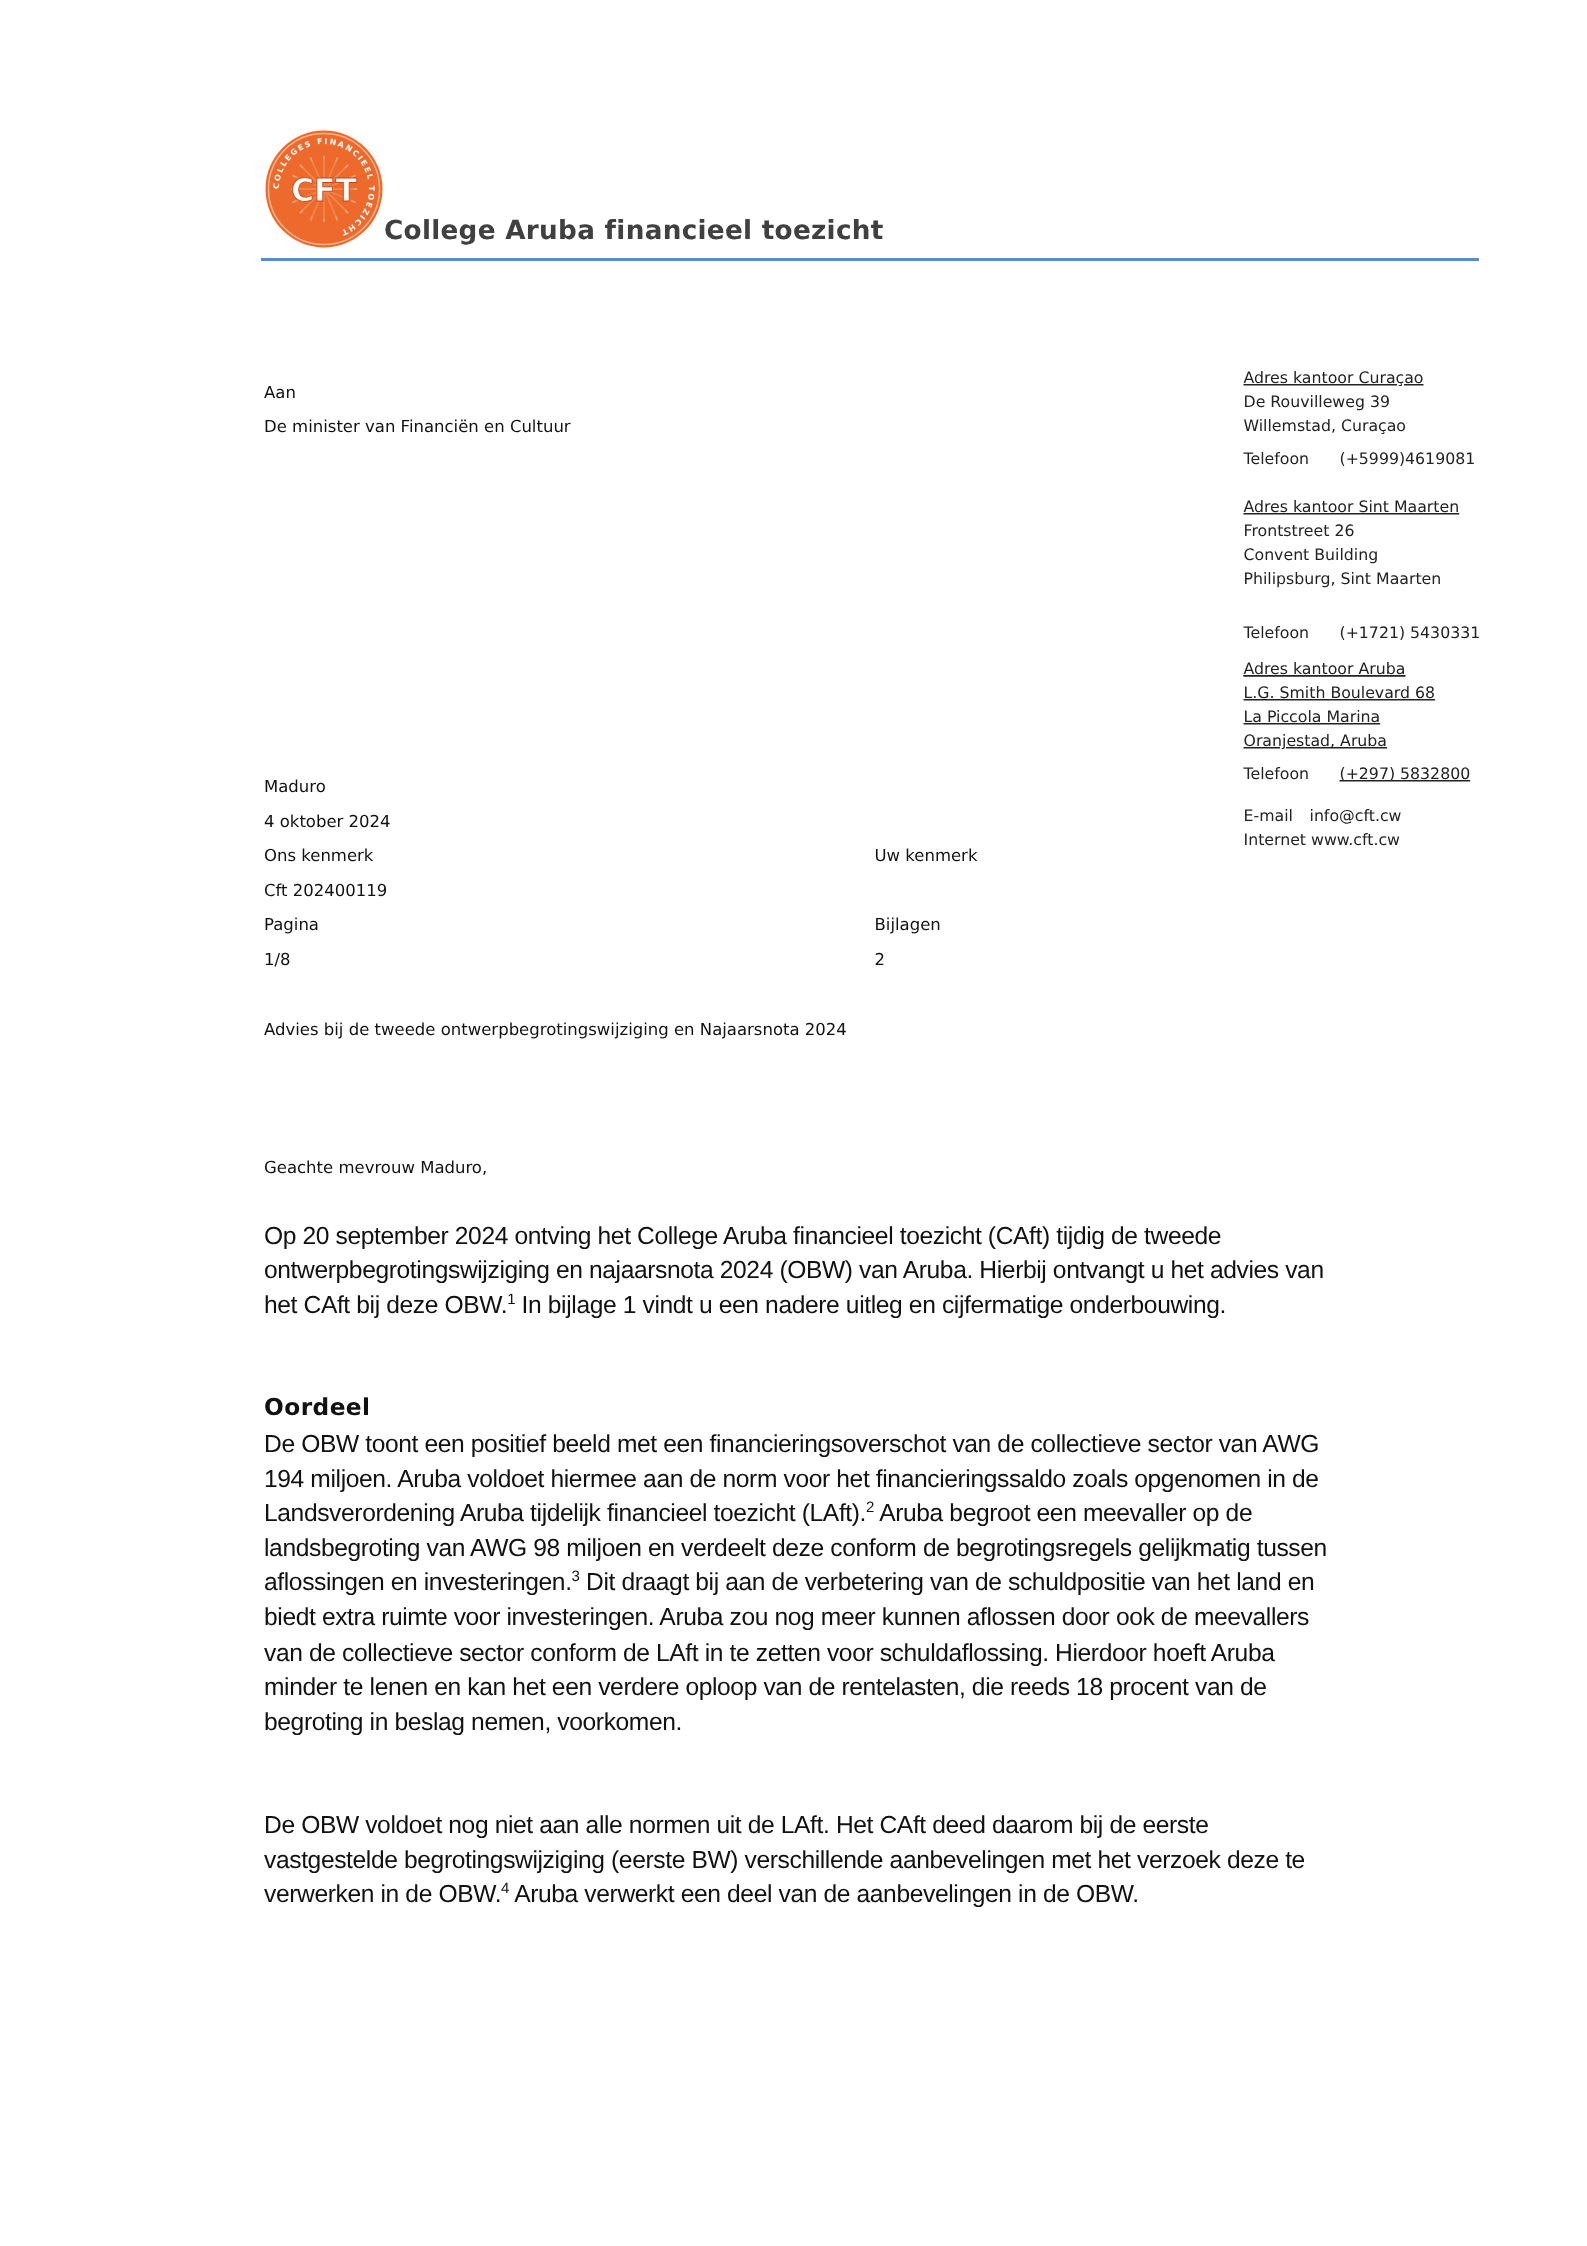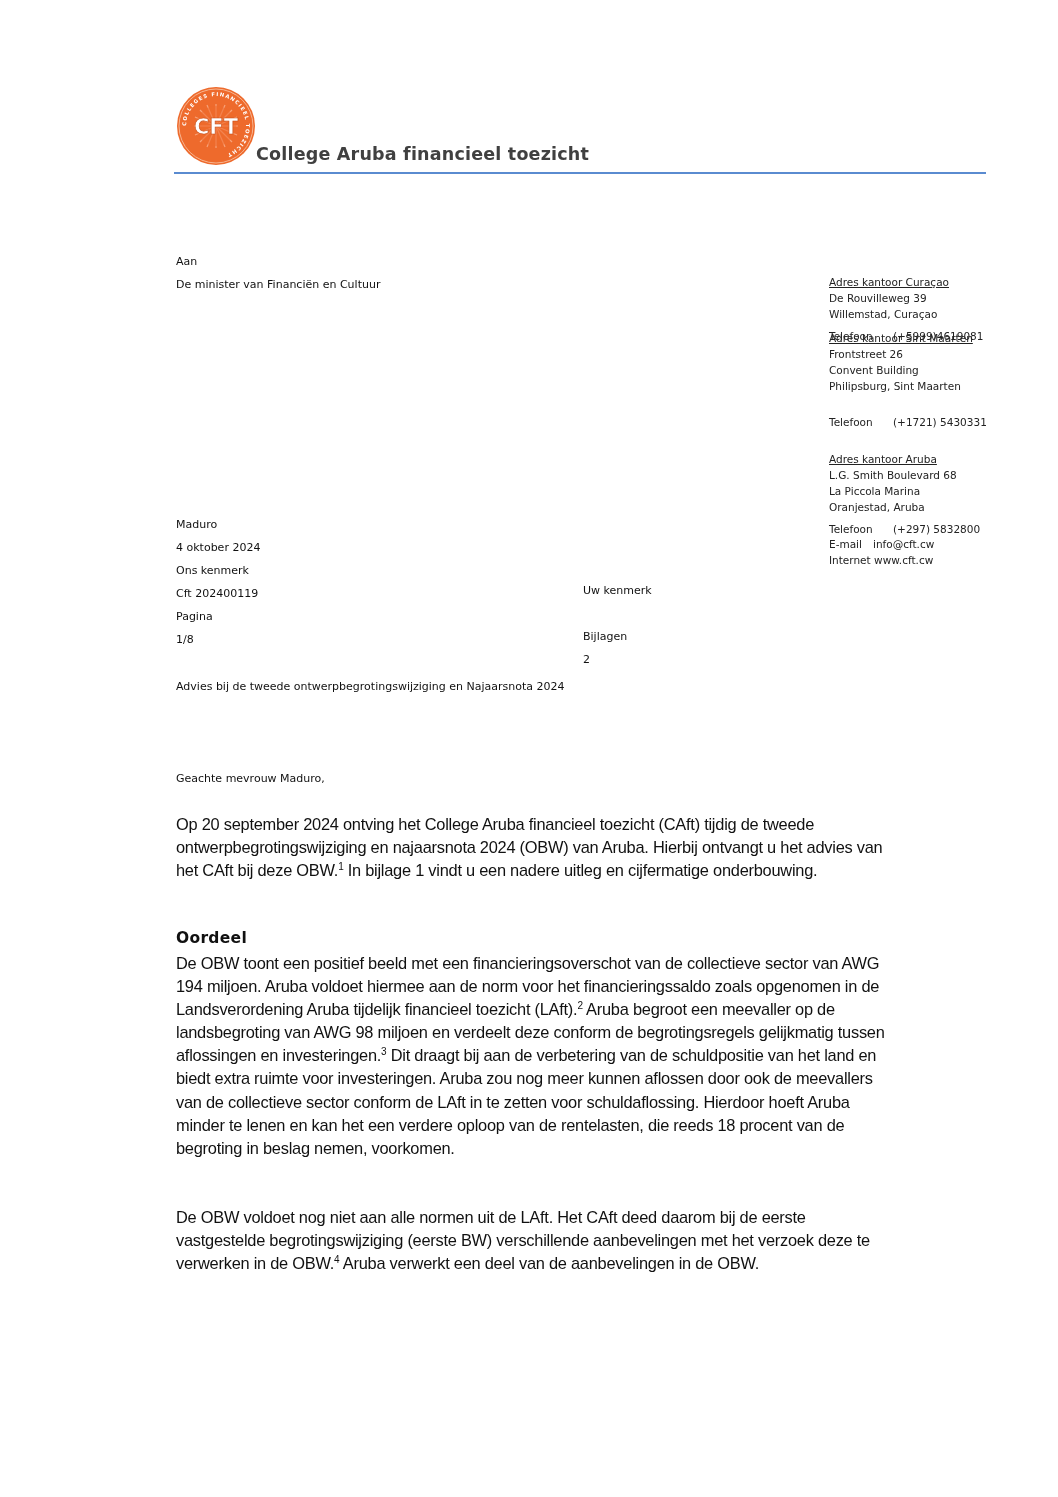--- a/index.html
+++ b/index.html
@@ -17,21 +17,21 @@
   .addressee { left: 176px; top: 250px; }
 
   
   .side { left: 829px; font-size: 10.5px; line-height: 16px; color: #222; white-space: nowrap; font-family: "DejaVu Sans", sans-serif; }
   .side .u { text-decoration: underline; }
   .side .tel-label { display: inline-block; width: 64px; }
   .side .mail-label { display: inline-block; width: 44px; }
 
   
   .meta-left { left: 176px; top: 513px; }
-  .meta-right { left: 583px; top: 559px; margin-top: 20px; }
+  .meta-right { left: 583px; top: 559px; }
 
   .subject { left: 176px; top: 675px; }
   .salutation { left: 176px; top: 767px; }
 
   .para { left: 176px; width: 712px; font-family: "Liberation Sans", sans-serif; font-size: 16.4px; line-height: 23.1px; letter-spacing: -0.25px; transform-origin: 0 0; }
   .para p { margin: 0; }
   .para sup { font-size: 10px; line-height: 0; vertical-align: 6px; }
   .p1 { top: 813px; }
   .heading { left: 176px; top: 929px; font-size: 15.5px; font-weight: bold; letter-spacing: 0.3px; font-family: "DejaVu Sans", sans-serif; }
   .p2 { top: 952px; }
@@ -65,36 +65,36 @@
   </svg>
 </div>
 <div class="abs org-name">College Aruba financieel toezicht</div>
 <div class="abs header-rule"></div>
 
 <div class="abs addressee t">
   <div>Aan</div>
   <div>De minister van Financiën en Cultuur</div>
 </div>
 
-<div class="abs side" style="top:244px;margin-top:30px;">
+<div class="abs side" style="top:244px;">
   <div class="u">Adres kantoor Curaçao</div>
   <div>De Rouvilleweg 39</div>
   <div>Willemstad, Curaçao</div>
   <div style="margin-top:6px;"><span class="tel-label">Telefoon</span><span>(+5999)4619081</span></div>
 </div>
 
 <div class="abs side" style="top:330px;">
   <div class="u">Adres kantoor Sint Maarten</div>
   <div>Frontstreet 26</div>
   <div>Convent Building</div>
   <div>Philipsburg, Sint Maarten</div>
   <div style="margin-top:20px;"><span class="tel-label">Telefoon</span><span>(+1721) 5430331</span></div>
 </div>
 
-<div class="abs side" style="top:451px;">
+<div class="abs side" style="top:438px;text-decoration:underline;">
   <div class="u">Adres kantoor Aruba</div>
   <div>L.G. Smith Boulevard 68</div>
   <div>La Piccola Marina</div>
   <div>Oranjestad, Aruba</div>
   <div style="margin-top:6px;"><span class="tel-label">Telefoon</span><span>(+297) 5832800</span></div>
 </div>
 
 <div class="abs side" style="top:536px;">
   <div><span class="mail-label">E-mail</span><span>info@cft.cw</span></div>
   <div><span>Internet</span> <span>www.cft.cw</span></div>

